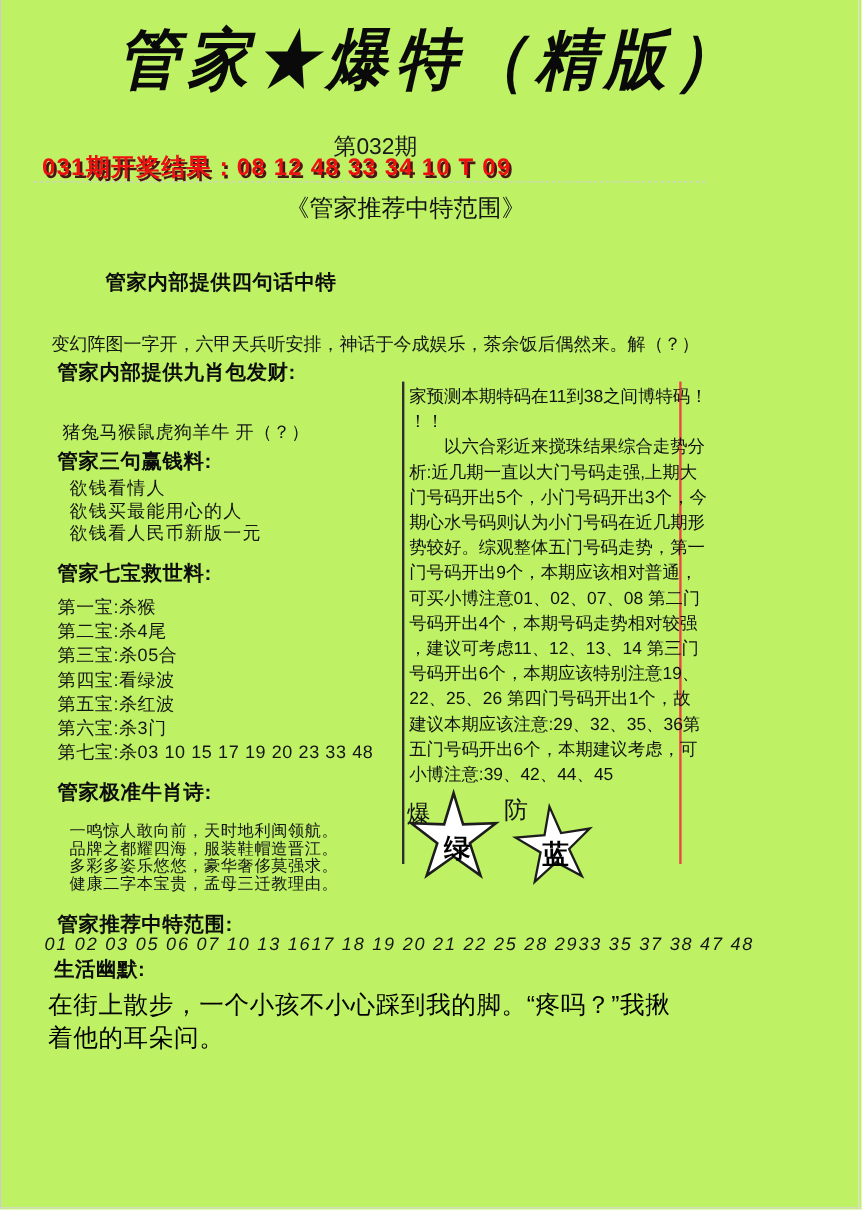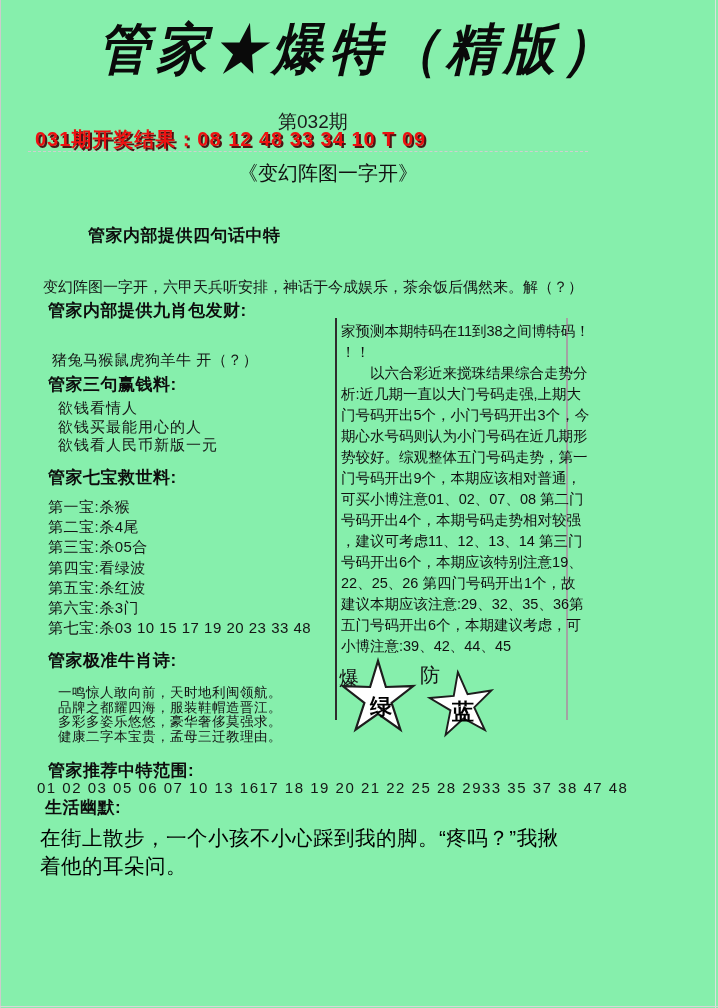--- a/index.html
+++ b/index.html
@@ -1,18 +1,18 @@
 <!DOCTYPE html>
 <html><head>
 <meta charset="utf-8">
 <style>
   * { margin:0; padding:0; box-sizing:border-box; }
   html,body { background:#ffffff; }
   .page {
-    position:relative; width:718px; height:1008px; background:#86efac;
+    position:relative; width:718px; height:1008px; background:#bef264;
     font-family:"Liberation Sans", sans-serif; color:#151515; overflow:hidden;
   }
   .abs { position:absolute; white-space:nowrap; }
 
   .page-title {
     left:0; top:16px; width:718px; text-align:center;
     font-size:51px; font-weight:900; font-style:italic;
     letter-spacing:7px; color:#0a0a0a; transform:scaleY(1.08);
   }
   .issue { left:278px; top:109px; font-size:19px; color:#1a1a1a; }
@@ -28,27 +28,27 @@
   .line-four  { left:43px; top:278px; font-size:15px; }
   .h-nine     { left:48px; top:299px; }
   .line-nine  { left:52px; top:351px; font-size:15px; letter-spacing:0.5px; }
   .h-three    { left:48px; top:373px; }
   .three-lines{ left:58px; top:399px; font-size:15px; line-height:18.5px; letter-spacing:1px; }
   .h-seven    { left:48px; top:466px; }
   .seven-lines{ left:48px; top:497px; font-size:15px; line-height:20.2px; letter-spacing:0.5px; }
   .h-poem     { left:48px; top:649px; }
   .poem-lines { left:58px; top:686px; font-size:13.5px; line-height:14.6px; letter-spacing:0.5px; }
   .h-range    { left:48px; top:759px; }
-  .range-nums { left:37px; top:779px; font-size:15px; letter-spacing:1.5px; }
+  .range-nums { left:37px; top:779px; font-size:15px; letter-spacing:1.5px;font-style:italic; }
   .h-humor    { left:45px; top:796px; }
   .humor-text { left:40px; top:824px; font-size:20.5px; line-height:28px; color:#000; letter-spacing:0.5px; }
 
   .analysis-box {
     position:absolute; left:335px; top:318px; width:233px; height:402px;
-    border-left:2px solid #2e2e2e; border-right:2px solid #a3a3a3;
+    border-left:2px solid #2e2e2e; border-right:2px solid #ef4444;
     padding:3px 3px 0 4px;
   }
   .analysis-line { font-size:14.5px; line-height:21px; white-space:nowrap; color:#101010; }
 
   .star-svg { position:absolute; }
   .star-green { left:336px; top:657px; width:84px; height:85px; }
   .star-blue  { left:425px; top:669px; width:74px; height:74px; transform:rotate(-7deg); }
   .burst-label { left:339px; top:665px; font-size:20px; color:#141414; }
   .guard-label { left:420px; top:662px; font-size:20px; color:#141414; }
   .star-char { font-size:22px; font-weight:bold; color:#000; }
@@ -65,21 +65,21 @@
 <div class="page">
 
   <div class="abs edge-left"></div>
   <div class="abs edge-right"></div>
   <div class="abs edge-bottom"></div>
 
   <div class="abs page-title">管家★爆特（精版）</div>
   <div class="abs issue">第032期</div>
   <div class="abs result-line">031期开奖结果：08 12 48 33 34 10 T 09</div>
   <div class="abs sep-dashed"></div>
-  <div class="abs provider">《变幻阵图一字开》</div>
+  <div class="abs provider">《管家推荐中特范围》</div>
 
   <div class="abs sec-h h-four">管家内部提供四句话中特</div>
   <div class="abs line-four">变幻阵图一字开，六甲天兵听安排，神话于今成娱乐，茶余饭后偶然来。解（？）</div>
 
   <div class="abs sec-h h-nine">管家内部提供九肖包发财:</div>
   <div class="abs line-nine">猪兔马猴鼠虎狗羊牛 开（？）</div>
 
   <div class="abs sec-h h-three">管家三句赢钱料:</div>
   <div class="abs three-lines">
     <div>欲钱看情人</div>

